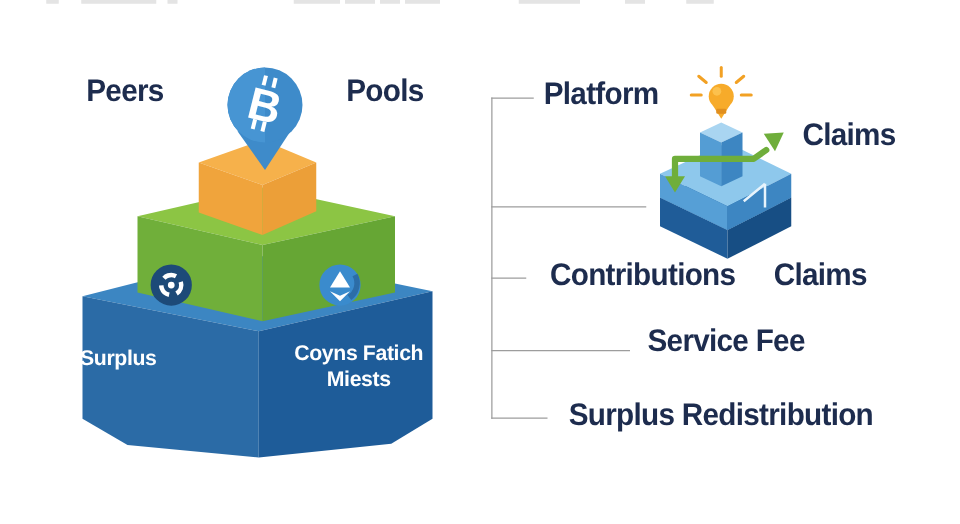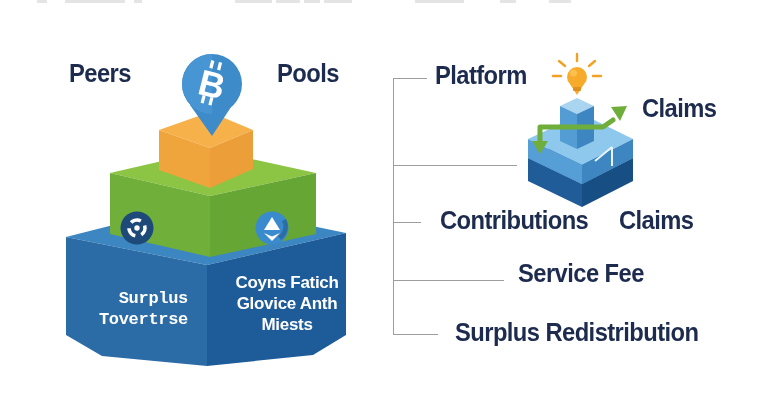--- a/index.html
+++ b/index.html
@@ -20,21 +20,21 @@
   .lbl-claims-top   { left:642px; top:94px; }
   .lbl-contrib      { left:440px; top:206px; }
   .lbl-claims-mid   { left:619px; top:206px; }
   .lbl-servicefee   { left:518px; top:259px; }
   .lbl-surplus      { left:455px; top:318px; }
 
   .slab-text {
     position:absolute; color:#ffffff; font-weight:700;
     font-size:17px; line-height:21px; letter-spacing:-0.3px;
   }
-  .slab-left  { left:64px;  top:288px; width:124px; text-align:right;font-family:Liberation Mono, monospace; }
+  .slab-left  { left:64px;  top:276px; width:124px; text-align:left; }
   .slab-right { left:227px; top:272px; width:120px; text-align:center; }
 
   .conn { position:absolute; background:#9d9d9d; }
   .conn-v  { left:393px; top:78px;  width:1px;  height:257px; }
   .conn-t1 { left:393px; top:78px;  width:34px; height:1px; }
   .conn-t2 { left:393px; top:165px; width:124px;height:1px; }
   .conn-t3 { left:393px; top:222px; width:28px; height:1px; }
   .conn-t4 { left:393px; top:280px; width:111px;height:1px; }
   .conn-t5 { left:393px; top:334px; width:45px; height:1px; }
 
@@ -141,25 +141,23 @@
         <polygon points="627,106 611,107 620,121" fill="#6fae3b"></polygon>
       </g>
     </g>
   </svg>
 
   <div class="lbl lbl-peers">Peers</div>
   <div class="lbl lbl-pools">Pools</div>
 
   <div class="slab-text slab-left">
     <div>Surplus</div>
-    <div>Tovertrse</div>
   </div>
   <div class="slab-text slab-right">
     <div>Coyns Fatich</div>
-    <div>Glovice Anth</div>
     <div>Miests</div>
   </div>
 
   <div class="conn conn-v"></div>
   <div class="conn conn-t1"></div>
   <div class="conn conn-t2"></div>
   <div class="conn conn-t3"></div>
   <div class="conn conn-t4"></div>
   <div class="conn conn-t5"></div>
 

